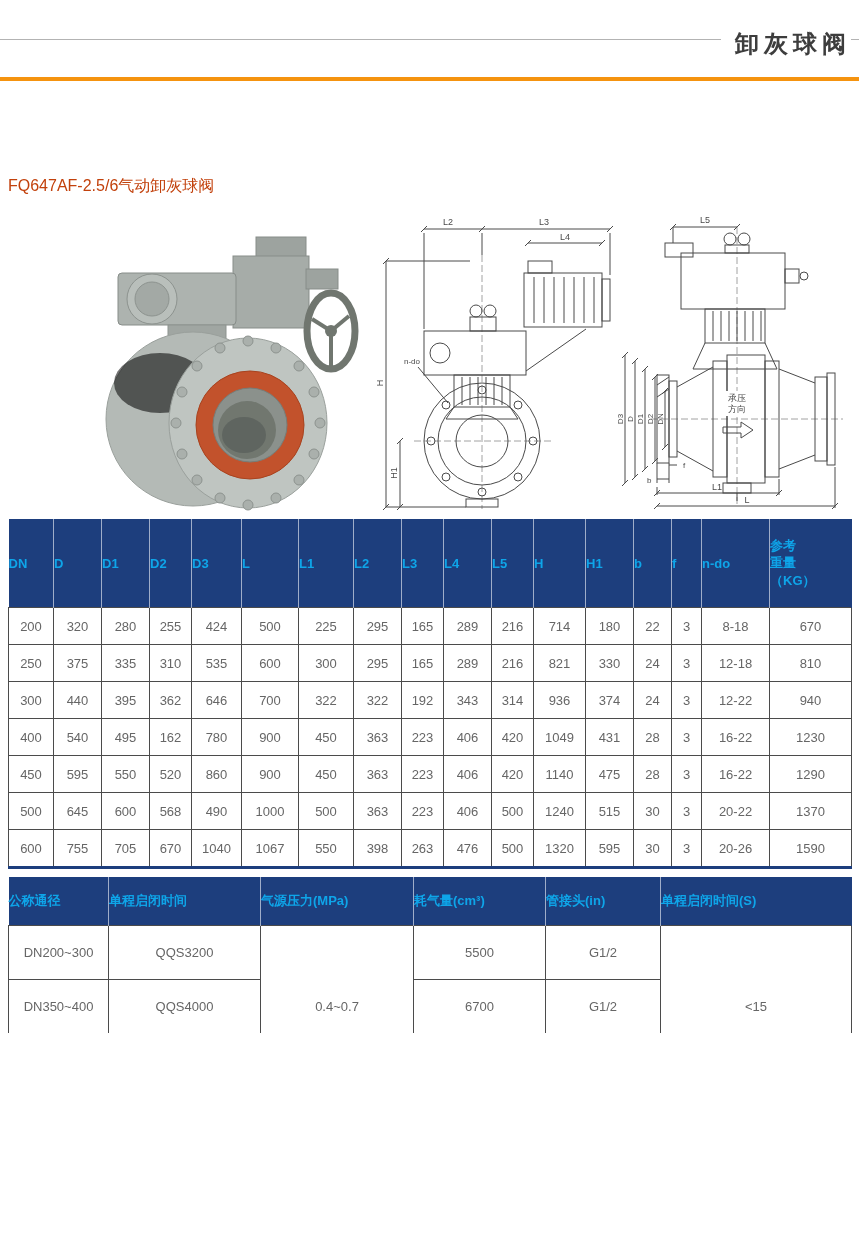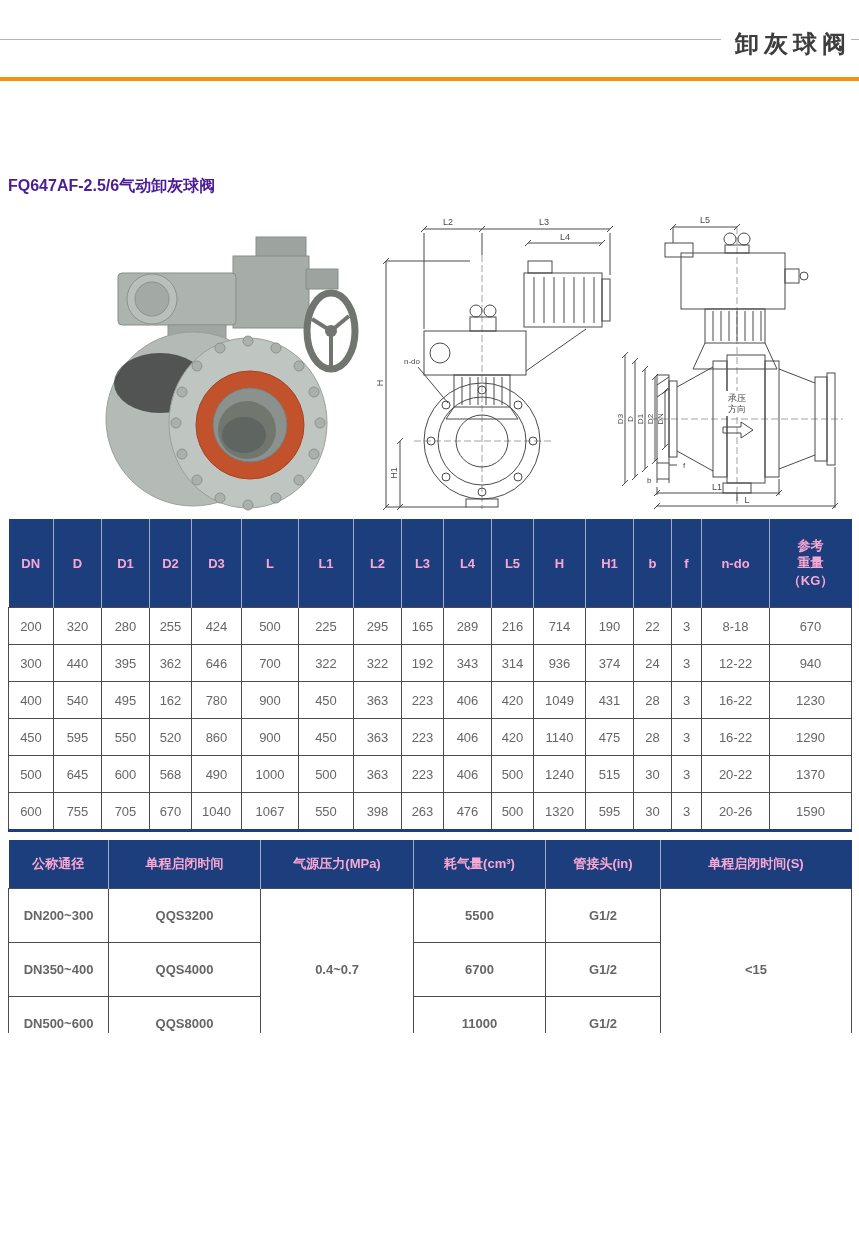--- a/index.html
+++ b/index.html
@@ -5,46 +5,46 @@
   html,body { margin:0; padding:0; background:#ffffff; }
   body { width:859px; height:1236px; font-family:"Liberation Sans",sans-serif; }
   .page { position:relative; width:859px; height:1033px; overflow:hidden; background:#fff; }
 
   .header { position:relative; height:82px; }
   .rule-gray { position:absolute; top:39px; left:0; width:859px; height:1px; background:#b3b3b3; }
   .page-title { position:absolute; top:28px; right:8px; margin:0; font-size:24px; font-weight:bold;
                 color:#3d3d3d; letter-spacing:5px; background:#fff; padding-left:14px; }
   .rule-orange { position:absolute; top:77px; left:0; width:859px; height:4px; background:#f5930f; }
 
-  .section-heading { color:#4c1d95; font-size:16px; font-weight:bold; margin:0; padding-left:8px; }
+  .section-heading { color:#c2410c; font-size:16px; font-weight:normal; margin:0; padding-left:8px; }
   .h-product { margin-top:94px; }
   .h-dims { margin-top:40px; }
   .h-pneu { margin-top:26px; }
 
   .figures { display:flex; margin-top:14px; height:300px; }
   .photo-wrap { width:300px; margin-left:60px; }
   .draw1 { width:240px; margin-left:14px; }
   .draw2 { width:242px; margin-left:3px; }
 
   table { border-collapse:collapse; table-layout:fixed; margin:8px 0 0 8px;
           border-bottom:3px solid #1d3e7d; }
-  th { background:#1d3e7d; color:#f9a8d4; font-size:13px; font-weight:bold;
-       border-right:1px solid #9fadc9; text-align:center; vertical-align:middle; padding:0; }
+  th { background:#1d3e7d; color:#0ea5e9; font-size:13px; font-weight:bold;
+       border-right:1px solid #9fadc9; text-align:left; vertical-align:middle; padding:0; }
   th:last-child { border-right:1px solid #1d3e7d; }
   td { border:1px solid #4b4b4b; color:#666; font-size:13px; text-align:center;
        vertical-align:middle; padding:0; }
 
   .dim-table { width:843px; }
   .dim-table th { height:88px; }
   .dim-table th.weight { white-space:pre-line; line-height:1.35; }
   .dim-table td { height:36px; }
 
   .pneu-table { width:843px;padding-left:7px; }
   .pneu-table th { height:48px; }
-  .pneu-table td { height:53px;font-weight:bold; }
+  .pneu-table td { height:53px; }
 
   svg text { fill:#4a4a4a; stroke:none; font-family:"Liberation Sans",sans-serif; }
 </style>
 </head>
 <body>
 
 <div class="page">
 
   <div class="header">
     <div class="rule-gray"></div>
@@ -326,25 +326,44 @@
           <td>280</td>
           <td>255</td>
           <td>424</td>
           <td>500</td>
           <td>225</td>
           <td>295</td>
           <td>165</td>
           <td>289</td>
           <td>216</td>
           <td>714</td>
-          <td>190</td>
+          <td>180</td>
           <td>22</td>
           <td>3</td>
           <td>8-18</td>
           <td>670</td>
+        </tr>
+        <tr>
+          <td>250</td>
+          <td>375</td>
+          <td>335</td>
+          <td>310</td>
+          <td>535</td>
+          <td>600</td>
+          <td>300</td>
+          <td>295</td>
+          <td>165</td>
+          <td>289</td>
+          <td>216</td>
+          <td>821</td>
+          <td>330</td>
+          <td>24</td>
+          <td>3</td>
+          <td>12-18</td>
+          <td>810</td>
         </tr>
         <tr>
           <td>300</td>
           <td>440</td>
           <td>395</td>
           <td>362</td>
           <td>646</td>
           <td>700</td>
           <td>322</td>
           <td>322</td>

